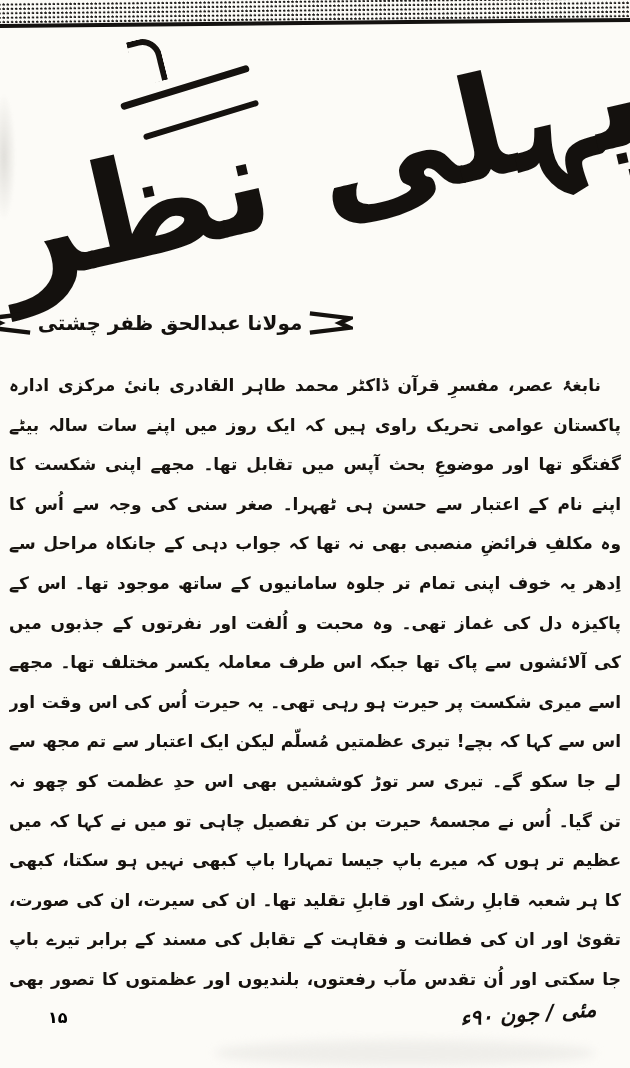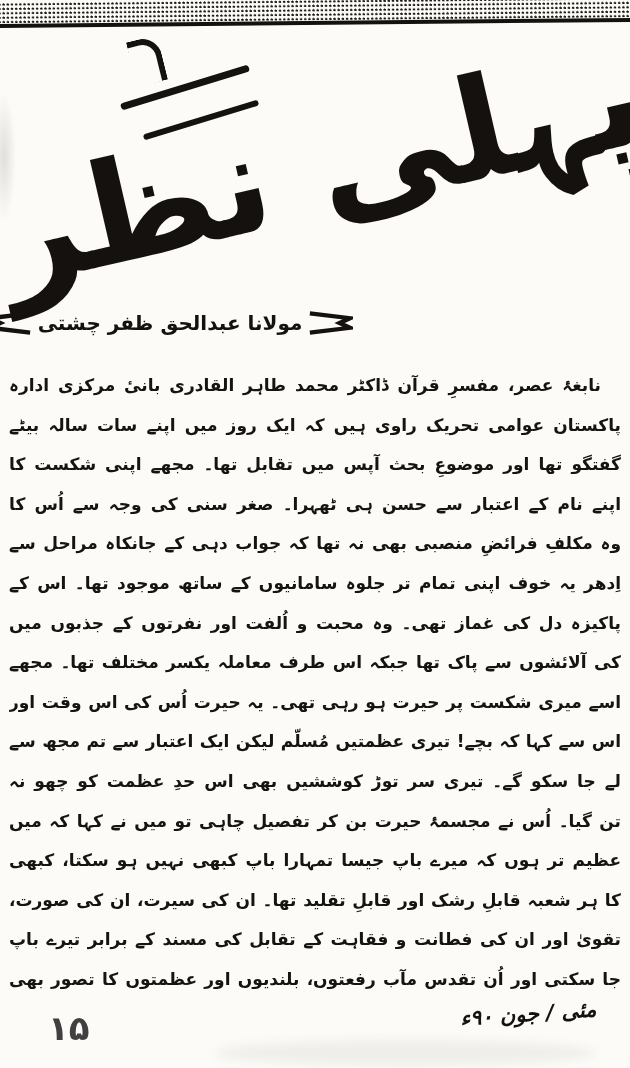--- a/index.html
+++ b/index.html
@@ -54,21 +54,21 @@
   .body-line{
     height:39.6px;overflow:hidden;
     font-size:17px;font-weight:bold;line-height:39.6px;
     text-align:justify;text-align-last:justify;
     direction:rtl;color:#17130f;
   }
   .body-line.first{padding-right:20px;}
   
   .page-number{
     position:absolute;left:48px;top:1008px;
-    font-size:34px;font-weight:bold;color:#404040;
+    font-size:16px;font-weight:bold;color:#000000;
   }
   .footer-date{
     position:absolute;right:34px;top:1002px;
     font-size:21px;font-weight:bold;font-style:italic;
     transform:rotate(-4deg);direction:rtl;color:#14110e;white-space:nowrap;
   }
   
   .artifact-left{
     position:absolute;left:-8px;top:92px;width:24px;height:130px;
     background:radial-gradient(ellipse at center,#c9c7c2 0%,rgba(201,199,194,0) 70%);

